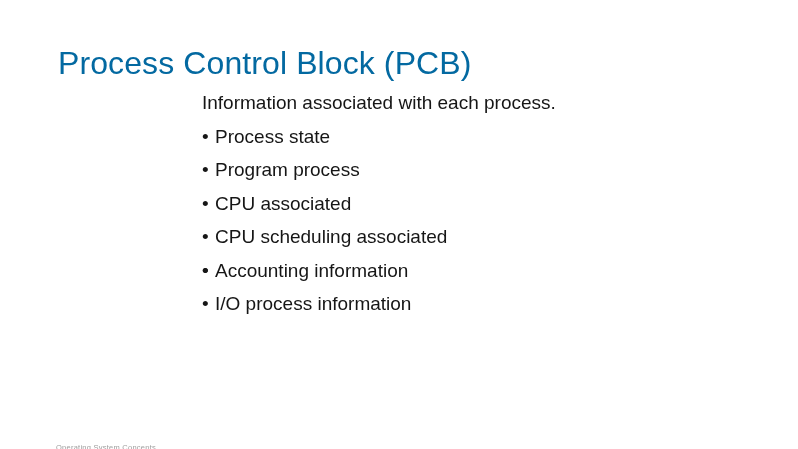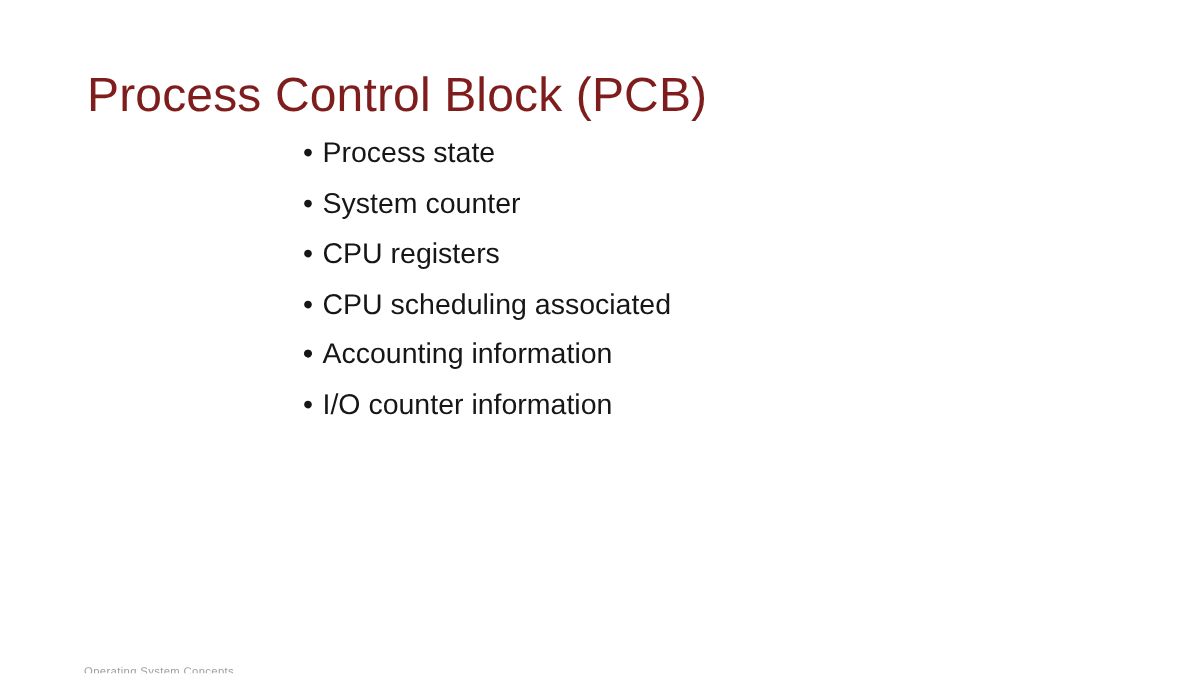--- a/index.html
+++ b/index.html
@@ -17,21 +17,21 @@
     background: #ffffff;
     overflow: hidden;
   }
   .slide-title {
     position: absolute;
     left: 58px;
     top: 43px;
     font-size: 32px;
     font-weight: 300;
     line-height: 40px;
-    color: #7f1d1d;
+    color: #0369a1;
     letter-spacing: 0.1px;
     white-space: nowrap;
     text-align: center;
   }
   .body-block {
     position: absolute;
     left: 202px;
     top: 86px;
     width: 560px;
   }
@@ -73,52 +73,53 @@
 </style>
 </head>
 <body>
 
 <div class="slide">
 
   <div class="slide-title">Process Control Block (PCB)</div>
 
   <div class="body-block">
 
+    <div class="body-line lead">Information associated with each process.</div>
 
     <div class="body-line bulleted">
       <span class="bullet-dot">•</span>
       <span>Process state</span>
     </div>
 
     <div class="body-line bulleted">
       <span class="bullet-dot">•</span>
-      <span>System counter</span>
+      <span>Program process</span>
     </div>
 
     <div class="body-line bulleted">
       <span class="bullet-dot">•</span>
-      <span>CPU registers</span>
+      <span>CPU associated</span>
     </div>
 
     <div class="body-line bulleted">
       <span class="bullet-dot">•</span>
       <span>CPU scheduling associated</span>
     </div>
 
     <div class="body-line bulleted">
       <span class="bullet-dot">•</span>
     </div>
 
     <div class="body-line bulleted">
       <span class="bullet-dot">•</span>
       <span>Accounting information</span>
     </div>
 
     <div class="body-line bulleted">
       <span class="bullet-dot">•</span>
-      <span>I/O counter information</span>
+      <span>I/O process information</span>
     </div>
 
   </div>
 
   <div class="footer-note">Operating System Concepts</div>
 
 </div>
 
 </body></html>

